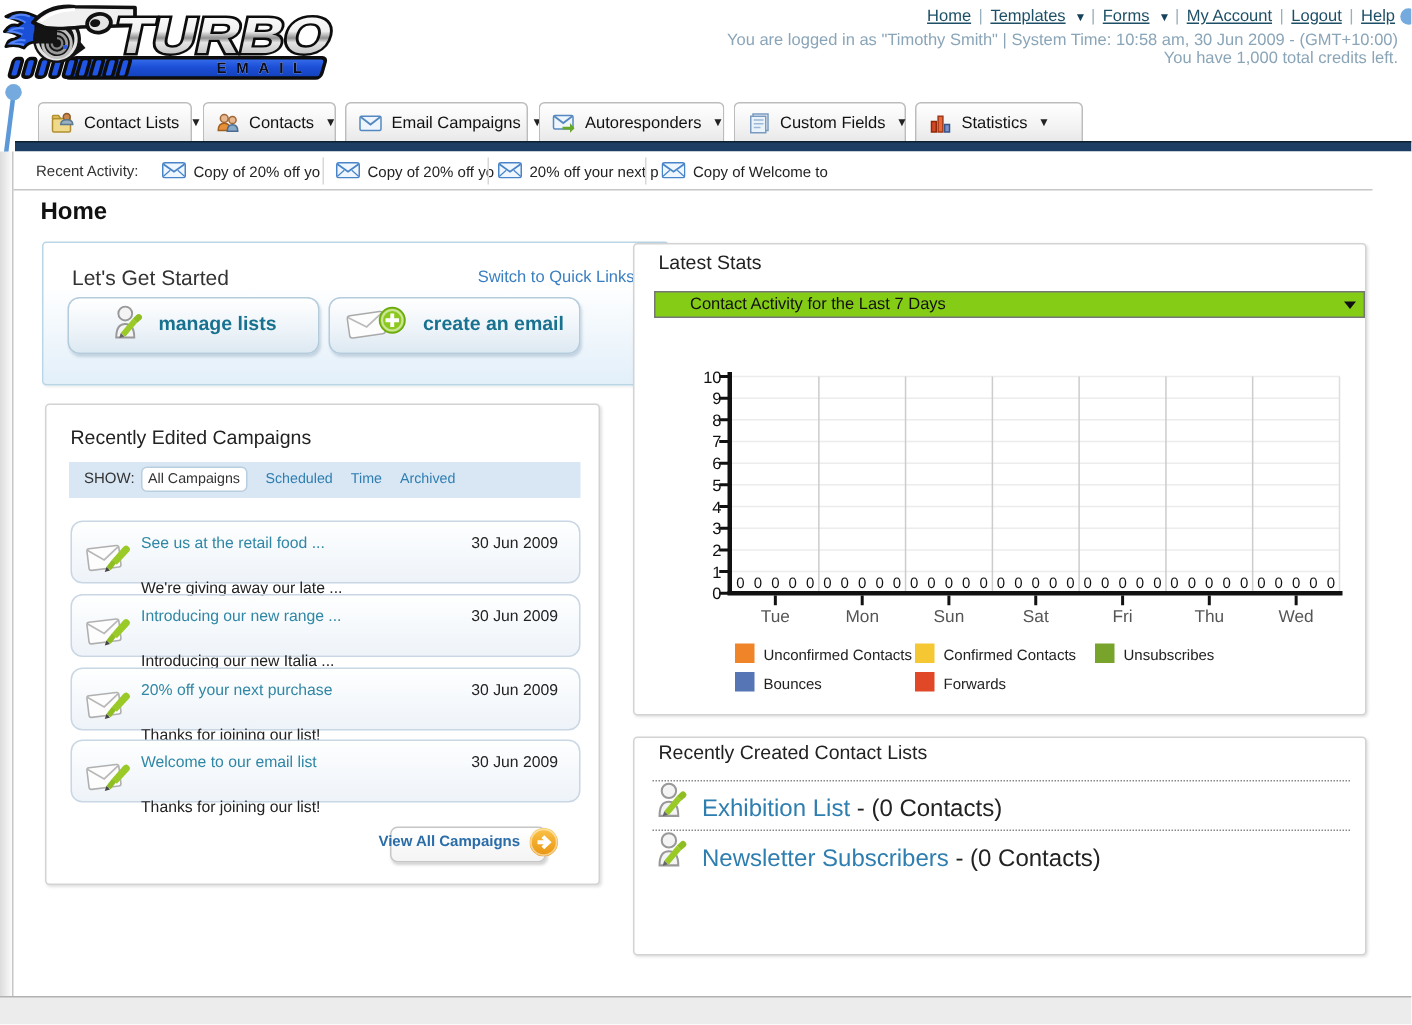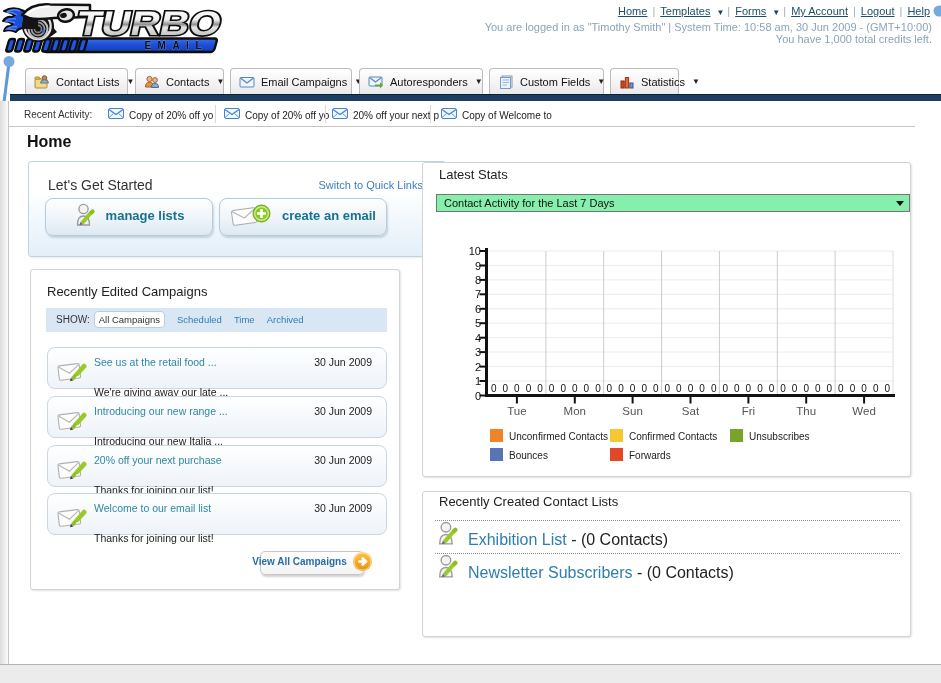--- a/index.html
+++ b/index.html
@@ -42,21 +42,21 @@
 .showbar a { color:#2e7eb0; text-decoration:none; margin-left:12px; }
 .citem { position:absolute; left:16px; width:340px; height:42px; border:1px solid #c9d6e4; border-radius:8px; background:linear-gradient(#feffff,#eef3f9); }
 .citem svg.env { position:absolute; left:9px; top:9px; }
 .citem .t1 { position:absolute; left:46px; top:8px; font-size:10.5px; color:#2f87a5; }
 .citem .t2 { position:absolute; left:46px; top:38px; font-size:10.5px; color:#222; }
 .citem .dt { position:absolute; right:14px; top:8px; font-size:10.5px; color:#222; }
 .linkbtn { position:absolute; white-space:nowrap; border:1px solid #c6c6c6; border-radius:5px; background:linear-gradient(#ffffff,#f4f4f4); box-shadow:1px 1.5px 2px rgba(0,0,0,0.18); display:flex; align-items:center; justify-content:center; font-size:10px; font-weight:bold; color:#2a6ca8; padding-bottom:3px; }
 .linkbtn .oc { margin-left:6px; flex:0 0 auto; }
 
 .stats { left:422px; top:162px; width:489px; height:315px; }
-.dd { position:absolute; left:13px; top:31px; width:474px; height:18px; border:1px solid #767676; background:#86efac; font-size:11px; color:#111; line-height:16px; padding-left:7px; }
+.dd { position:absolute; left:13px; top:31px; width:474px; height:18px; border:1px solid #767676; background:#84cc16; font-size:11px; color:#111; line-height:16px; padding-left:23px; }
 .dd .da { position:absolute; right:5px; top:6px; width:0; height:0; border-left:4px solid transparent; border-right:4px solid transparent; border-top:5px solid #111; }
 
 .clists { left:422px; top:491px; width:489px; height:146px; }
 .dotted { position:absolute; left:12px; width:465px; border-top:1px dotted #8a8a8a; }
 .clitem { position:absolute; left:13px; font-size:16px; }
 .clitem a { color:#2e7eb0; text-decoration:none; }
 .clitem span { color:#222; }
 
 .leftshadow { left:0; top:101px; width:9px; height:563px; background:linear-gradient(to right,#dcdcdc,#fbfbfb); border-right:1px solid #c6c6c6; }
 .footer { left:0; top:664px; width:941px; height:19px; background:#ececec; border-top:1px solid #b2b2b2; }
@@ -187,21 +187,21 @@
 <div class="abs tab" style="left:359px; width:124px;"><svg width="16" height="16" viewBox="0 0 16 16">
       <rect x="1" y="3" width="13" height="9" rx="1" fill="#eef5fc" stroke="#5588c0"></rect>
       <path d="M1.5 3.5 L7.5 8 L13.5 3.5" fill="none" stroke="#5588c0" stroke-width="1.2"></path>
       <path d="M8 12 L13 12 L13 9.5 L16 13 L13 16 L13 13.8 L8 13.8 Z" fill="#68a828" transform="translate(-1,-1.5)"></path>
     </svg>Autoresponders <span class="caret">▼</span></div>
 <div class="abs tab" style="left:489px; width:115px;"><svg width="16" height="16" viewBox="0 0 16 16">
       <rect x="4" y="2" width="10" height="11" fill="#f8fbff" stroke="#7a9ac0"></rect>
       <rect x="2.5" y="3.5" width="10" height="11" fill="#eaf2fa" stroke="#7a9ac0"></rect>
       <path d="M4.5 6 L11 6 M4.5 8.5 L11 8.5 M4.5 11 L9 11" stroke="#9ab8d8" stroke-width="1"></path>
     </svg>Custom Fields <span class="caret">▼</span></div>
-<div class="abs tab" style="left:610px; width:69px;"><svg width="16" height="16" viewBox="0 0 16 16">
+<div class="abs tab" style="left:610px; width:112px;"><svg width="16" height="16" viewBox="0 0 16 16">
       <rect x="2" y="7" width="3.2" height="7" fill="#d04828" stroke="#902808"></rect>
       <rect x="6.4" y="3.5" width="3.2" height="10.5" fill="#e86838" stroke="#a03818"></rect>
       <rect x="10.8" y="9" width="3.2" height="5" fill="#7a94c8" stroke="#3a5488"></rect>
     </svg>Statistics <span class="caret">▼</span></div>
 <div class="abs navybar"></div>
 
 <div class="abs recent">
   <div class="bline"></div>
   <span class="lbl">Recent Activity:</span>
   <svg style="position:absolute;left:99px;top:7px;" width="16" height="11" viewBox="0 0 16 11">

